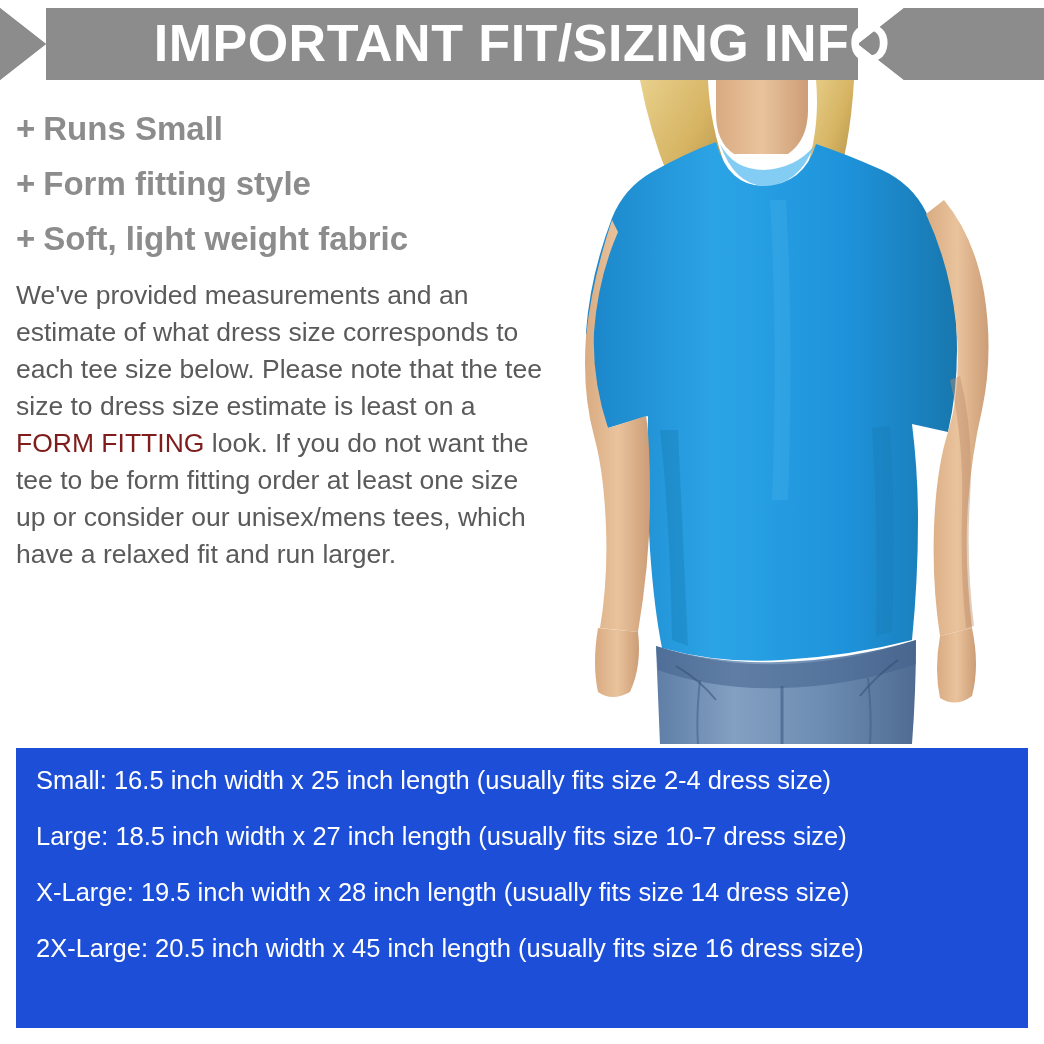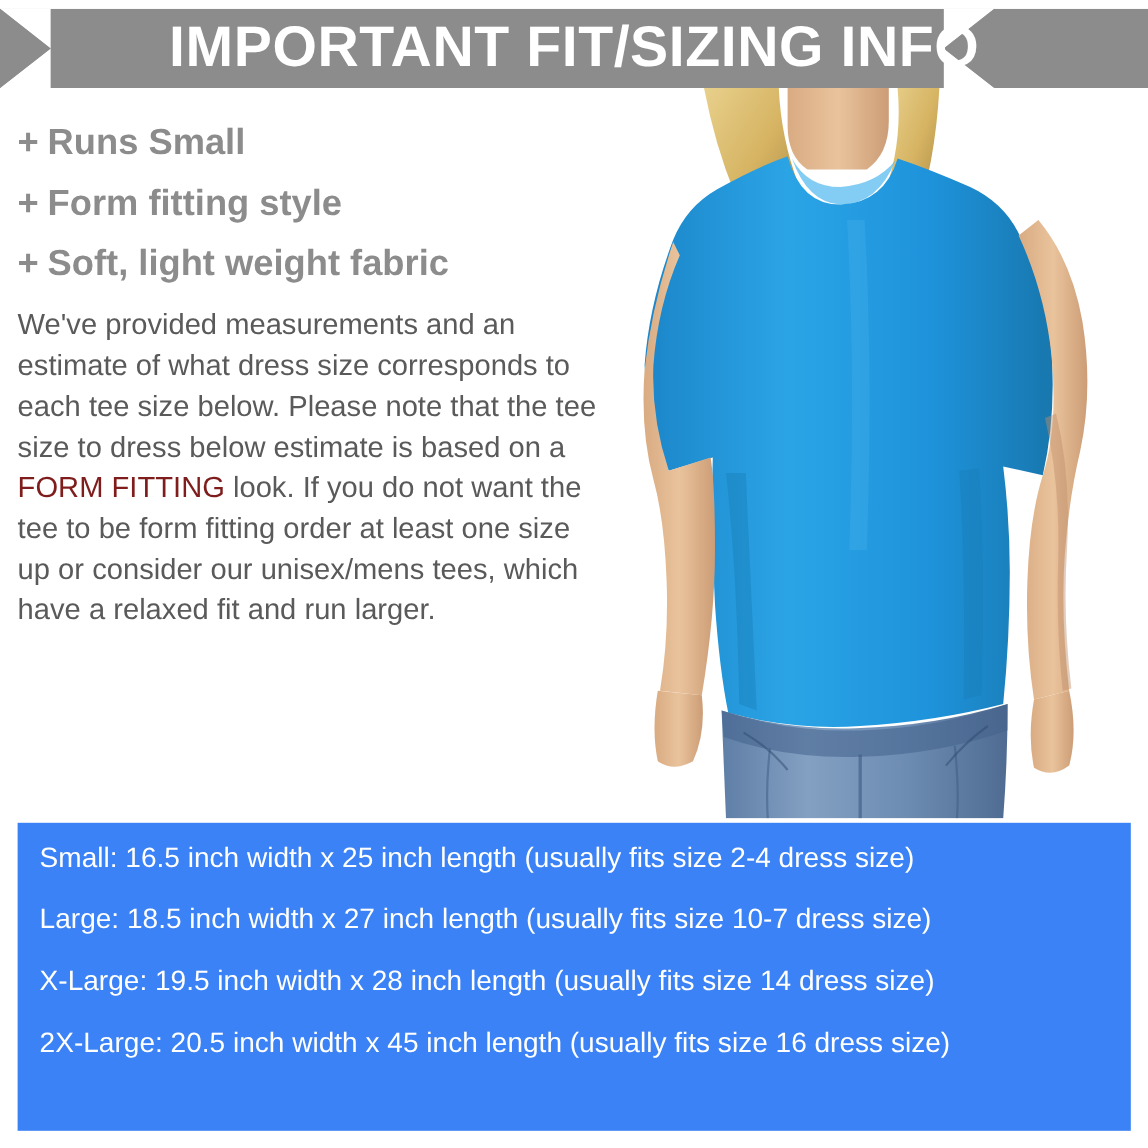--- a/index.html
+++ b/index.html
@@ -128,21 +128,21 @@
     background: #ffffff;
   }
 
   
   .size-box {
     position: absolute;
     left: 16px;
     top: 748px;
     width: 1012px;
     height: 280px;
-    background: #3b82f6;
+    background: #1d4ed8;
     padding: 0;
   }
   .size-row {
     color: #ffffff;
     font-size: 25.5px;
     line-height: 56px;
     padding-left: 20px;
     white-space: nowrap;
   }
   .size-row:first-child { padding-top: 4px; }
@@ -249,21 +249,21 @@
   <div class="bullet">
     <span class="plus">+</span><span>Runs Small</span>
   </div>
   <div class="bullet">
     <span class="plus">+</span><span>Form fitting style</span>
   </div>
   <div class="bullet">
     <span class="plus">+</span><span>Soft, light weight fabric</span>
   </div>
 
-  <div class="para"><span>We've provided measurements and an estimate of what dress size corresponds to each tee size below. Please note that the tee size to dress below estimate is based on a </span><b>FORM FITTING</b><span> look. If you do not want the tee to be form fitting order at least one size up or consider our unisex/mens tees, which have a relaxed fit and run larger.</span></div>
+  <div class="para"><span>We've provided measurements and an estimate of what dress size corresponds to each tee size below. Please note that the tee size to dress size estimate is least on a </span><b>FORM FITTING</b><span> look. If you do not want the tee to be form fitting order at least one size up or consider our unisex/mens tees, which have a relaxed fit and run larger.</span></div>
 </div>
 
 <div class="size-box">
   <div class="size-row">Small: 16.5 inch width x 25 inch length  (usually fits size 2-4 dress size)</div>
   <div class="size-row">Large: 18.5 inch width x 27 inch length  (usually fits size 10-7 dress size)</div>
   <div class="size-row">X-Large: 19.5 inch width x 28 inch length (usually fits size 14 dress size)</div>
   <div class="size-row">2X-Large: 20.5 inch width x 45 inch length (usually fits size 16 dress size)</div>
 </div>
 
 </body></html>

